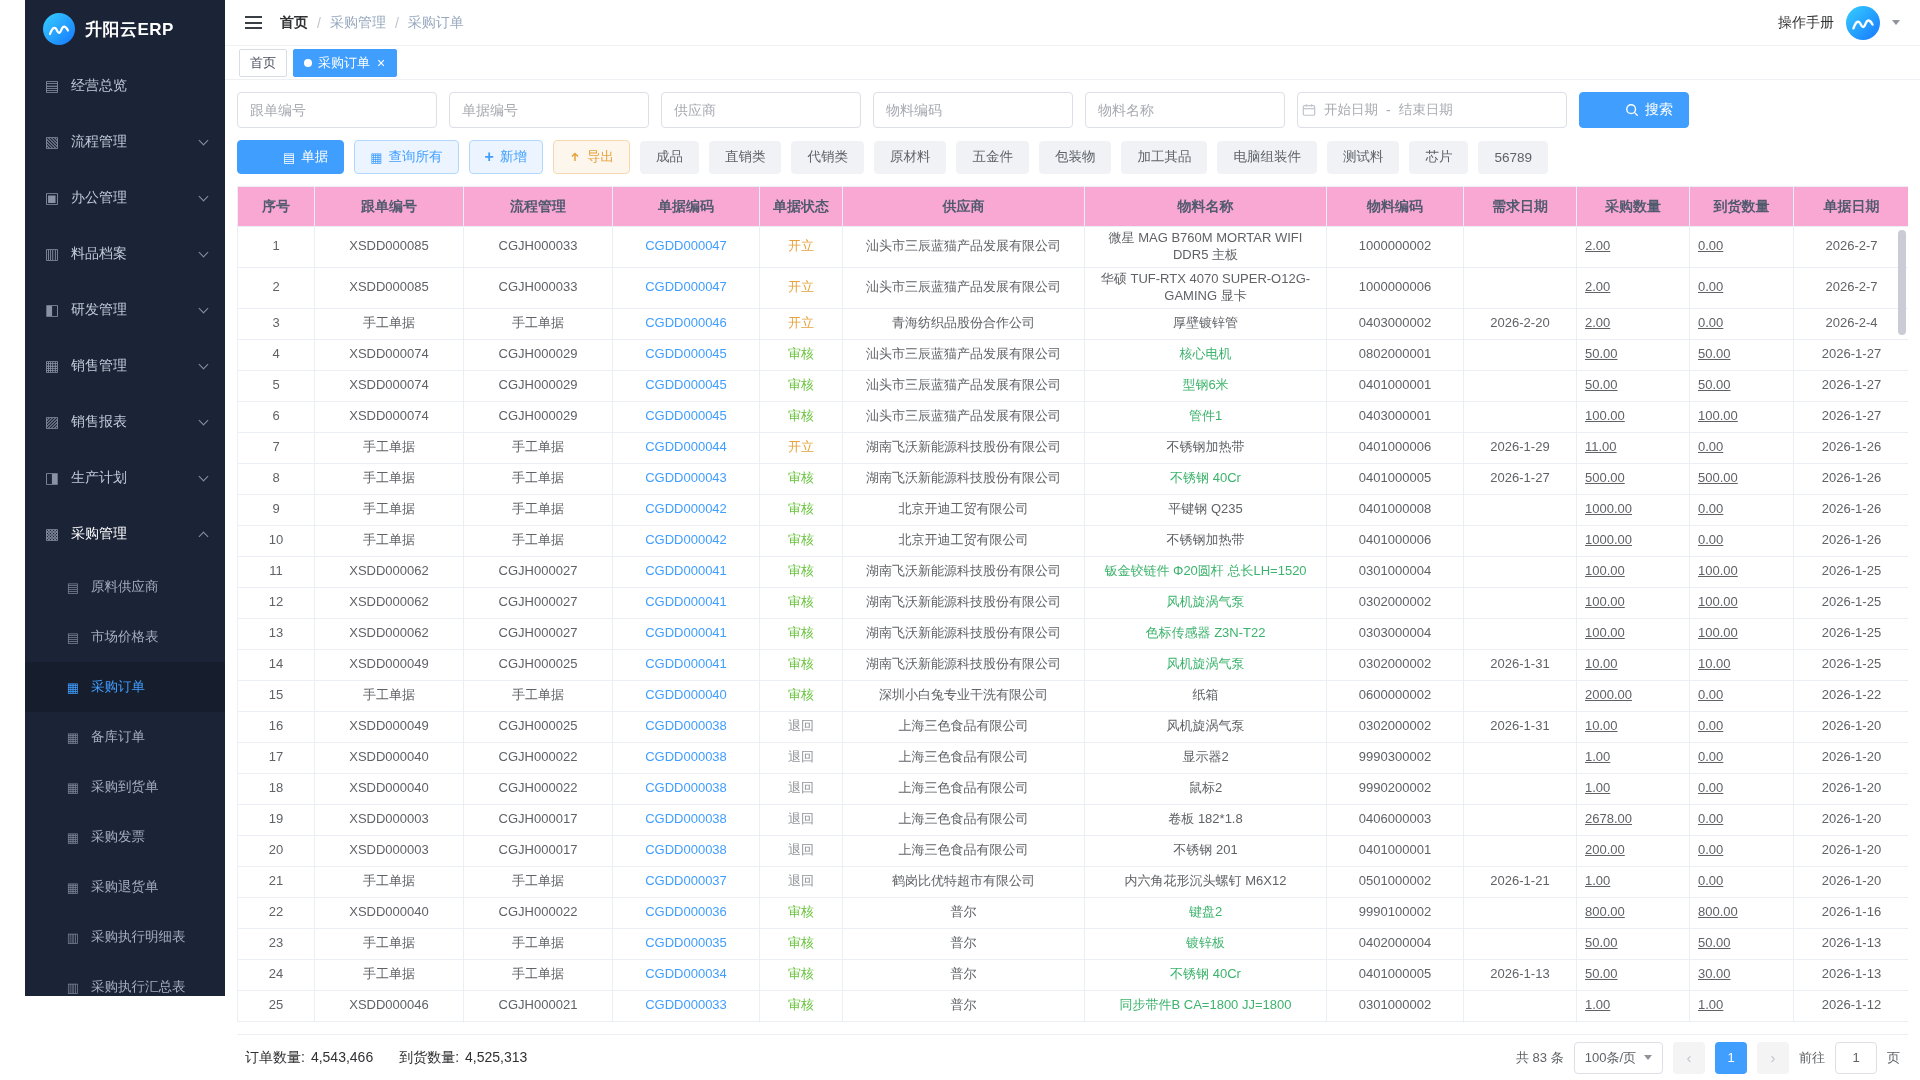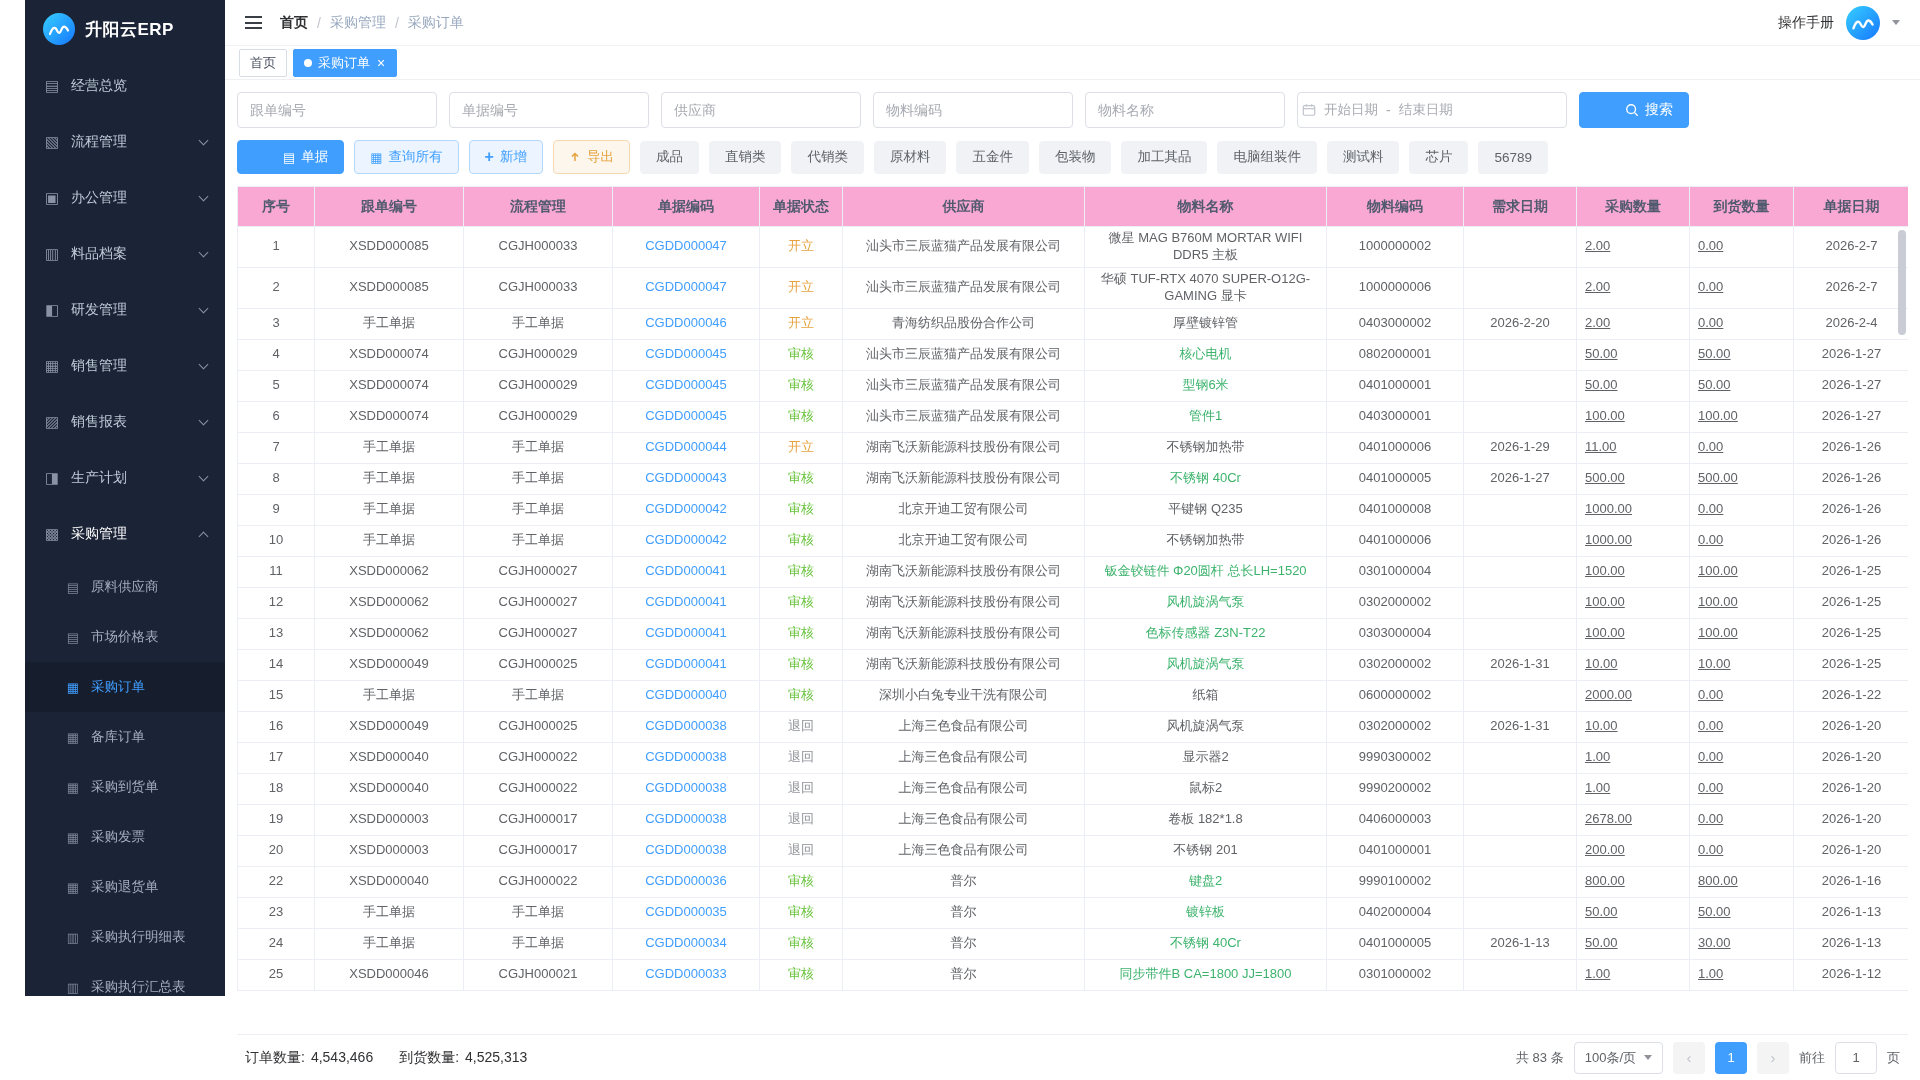--- a/index.html
+++ b/index.html
@@ -607,20 +607,34 @@
               <td class="st-returned">退回</td>
               <td>上海三色食品有限公司</td>
               <td>不锈钢 201</td>
               <td>0401000001</td>
               <td></td>
               <td class="c-num">200.00</td>
               <td class="c-num">0.00</td>
               <td>2026-1-20</td>
             </tr>
             <tr>
+              <td>21</td>
+              <td>手工单据</td>
+              <td>手工单据</td>
+              <td class="link">CGDD000037</td>
+              <td class="st-returned">退回</td>
+              <td>鹤岗比优特超市有限公司</td>
+              <td>内六角花形沉头螺钉 M6X12</td>
+              <td>0501000002</td>
+              <td>2026-1-21</td>
+              <td class="c-num">1.00</td>
+              <td class="c-num">0.00</td>
+              <td>2026-1-20</td>
+            </tr>
+            <tr>
               <td>22</td>
               <td>XSDD000040</td>
               <td>CGJH000022</td>
               <td class="link">CGDD000036</td>
               <td class="st-approved">审核</td>
               <td>普尔</td>
               <td class="mat-green">键盘2</td>
               <td>9990100002</td>
               <td></td>
               <td class="c-num">800.00</td>

